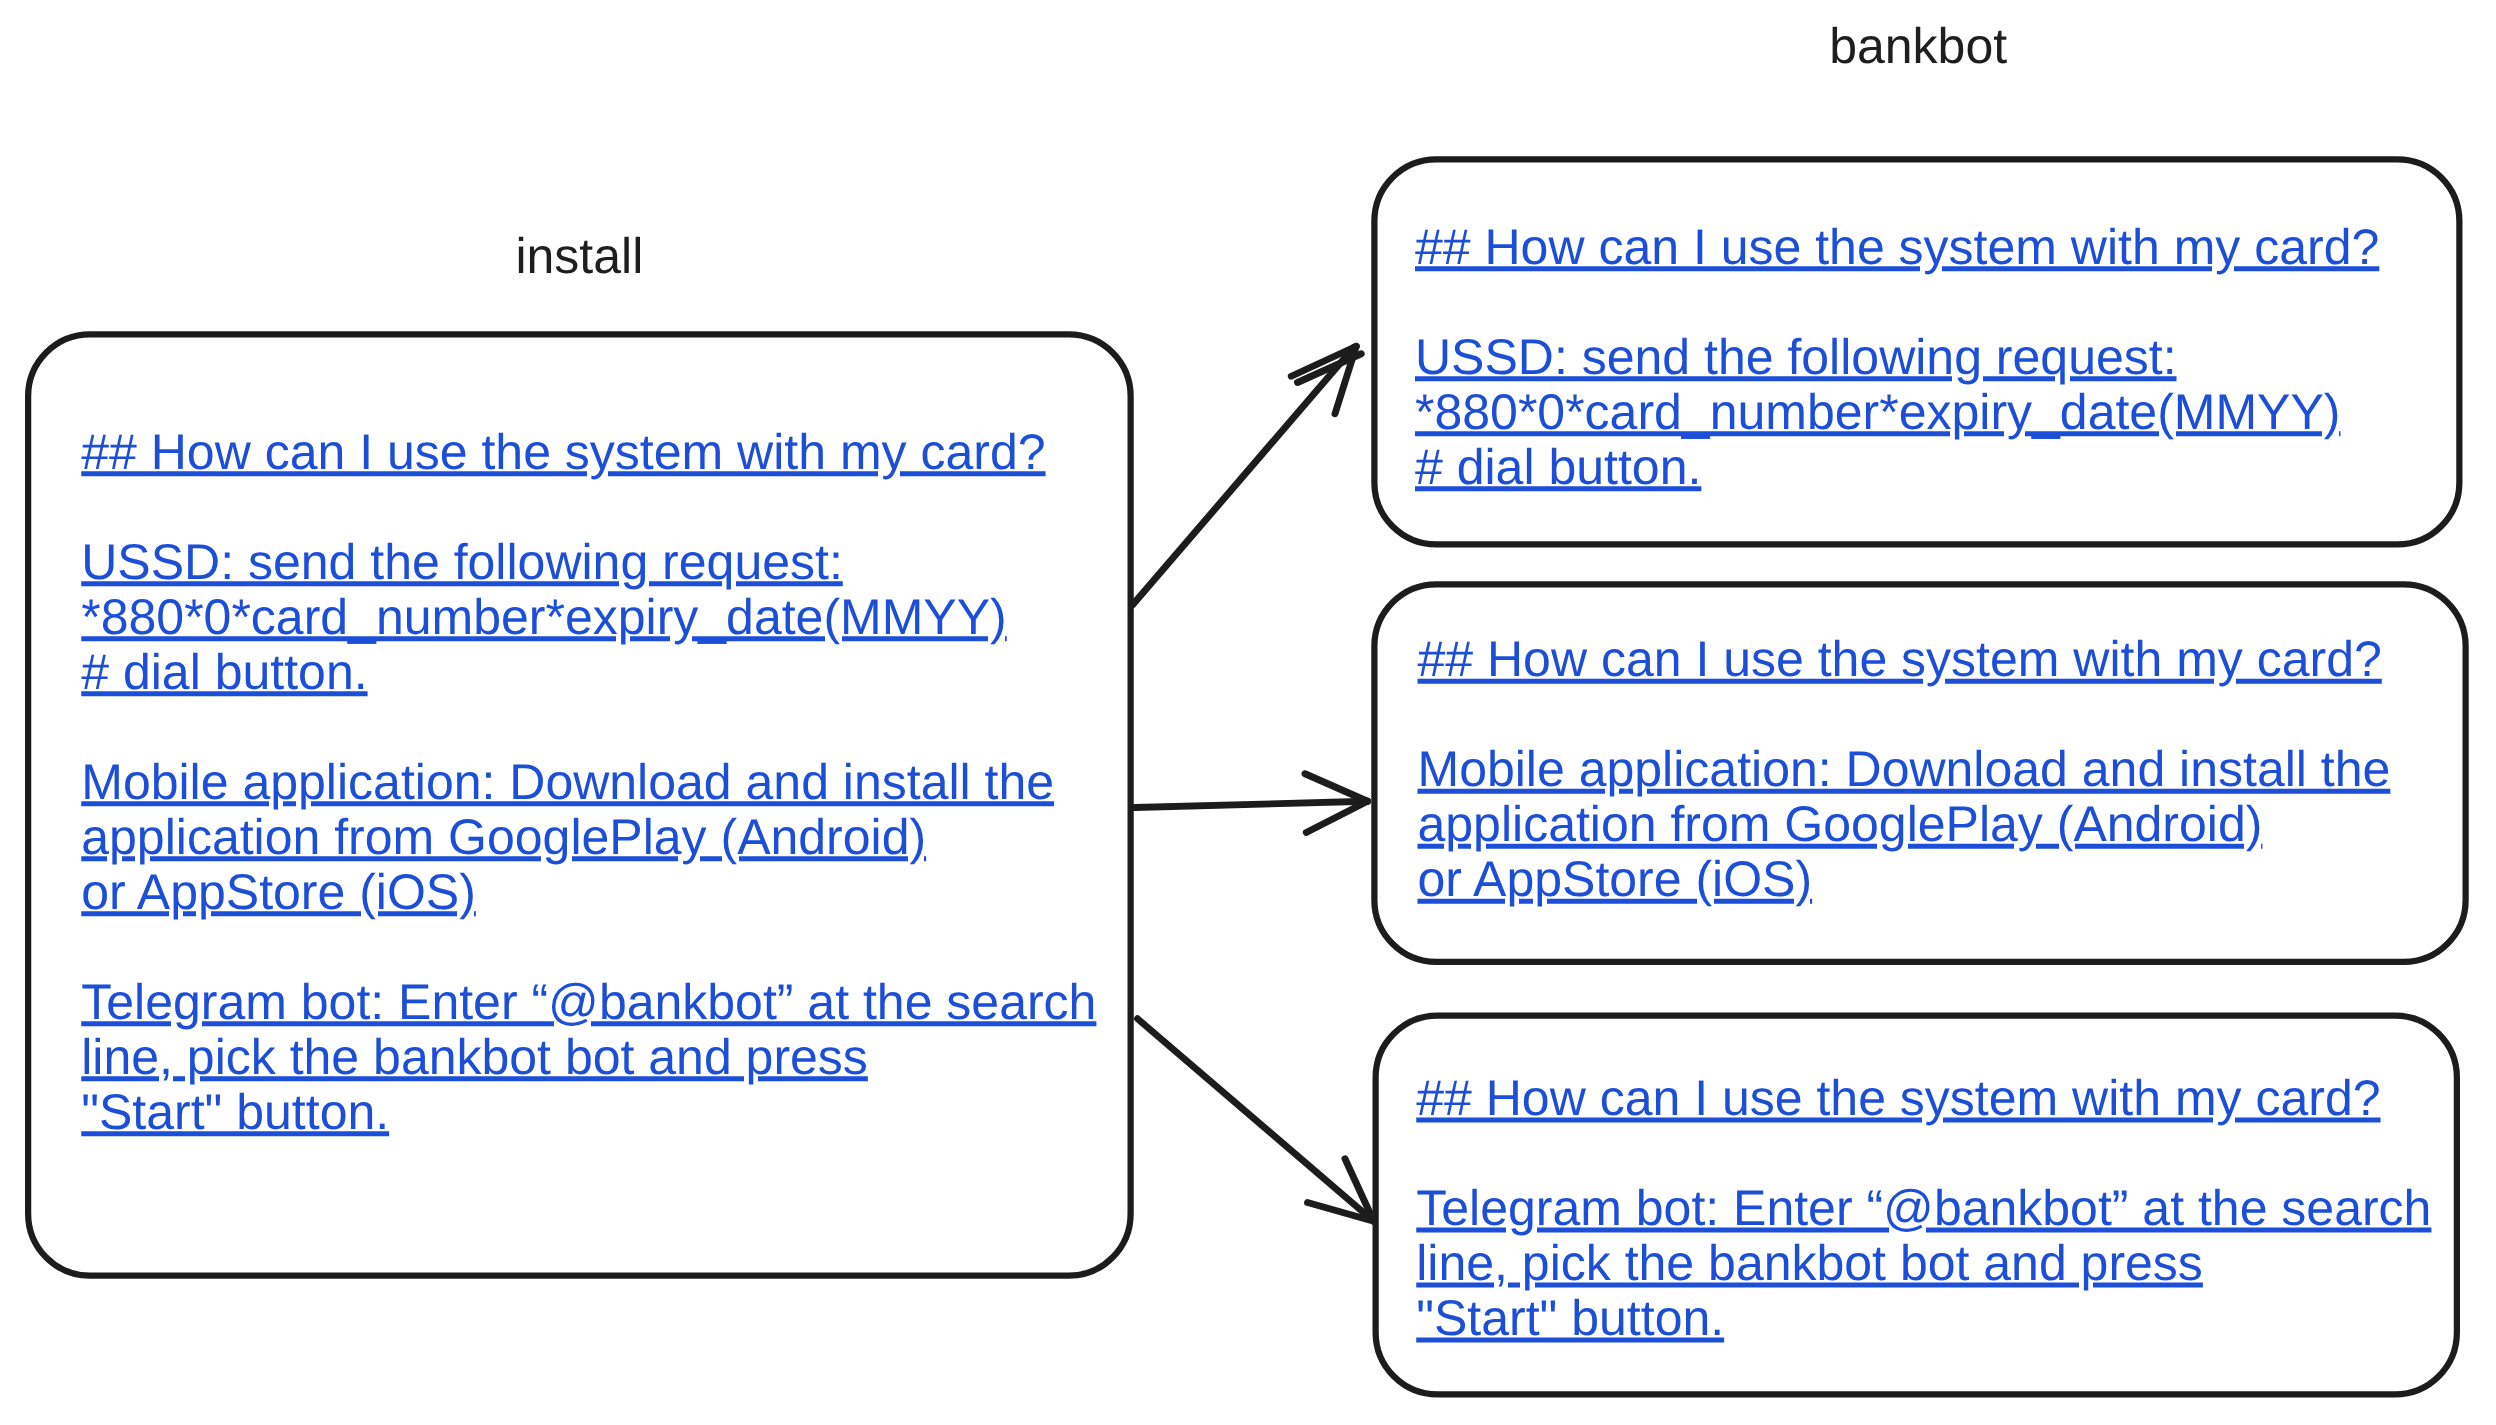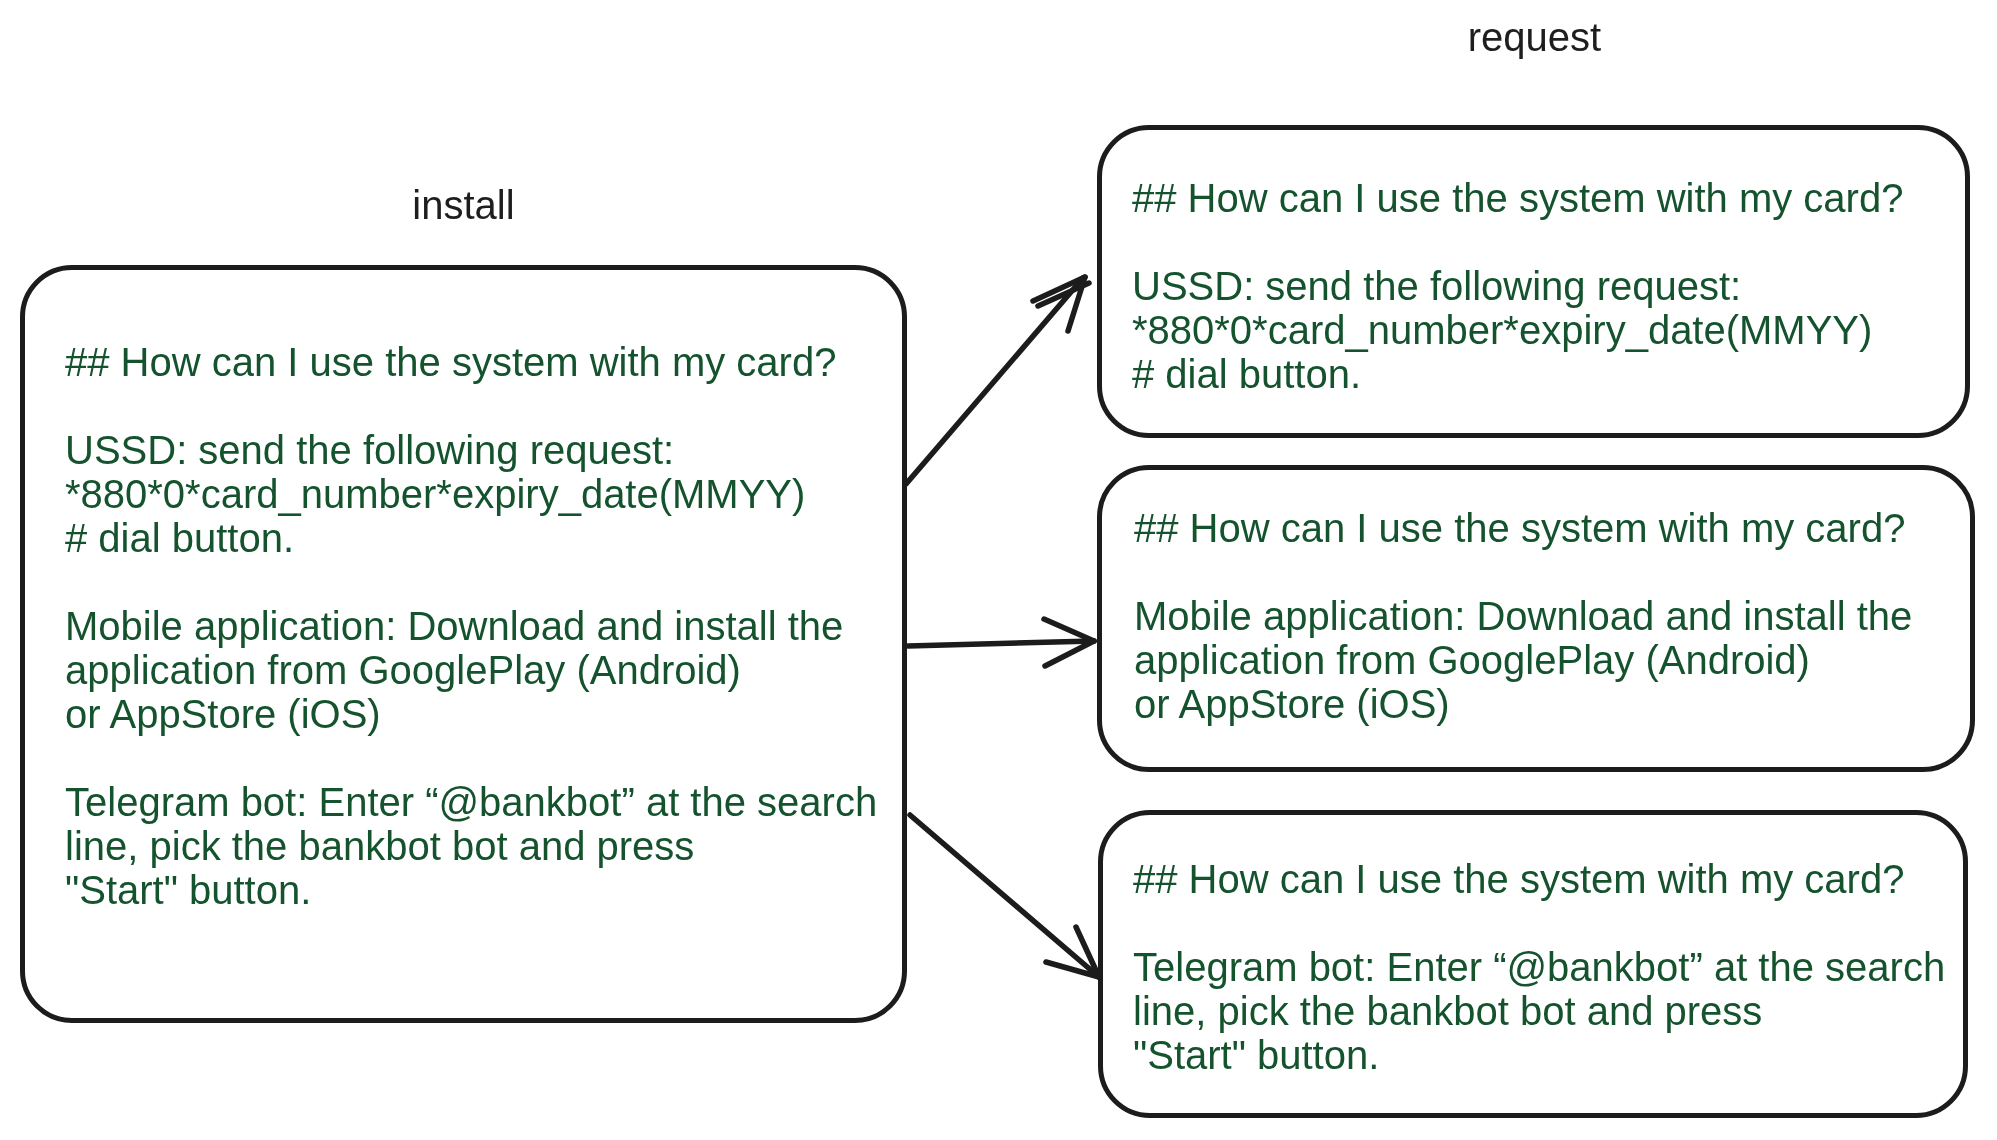--- a/index.html
+++ b/index.html
@@ -36,21 +36,22 @@
   #document-box { left: 20px;  top: 265px; width: 887px; height: 758px; }
   #chunk-box-1  { left: 1097px; top: 125px; width: 873px; height: 313px; }
   #chunk-box-2  { left: 1097px; top: 465px; width: 878px; height: 307px; }
   #chunk-box-3  { left: 1098px; top: 810px; width: 870px; height: 308px; }
 
   .box-text {
     position: absolute;
     font-size: 40px;
     line-height: 44px;
     white-space: pre;
-    color: #14532d;
+    color: #1d4ed8;
+    text-decoration: underline;
   }
   #document-text { left: 40px; top: 70px; }
   #chunk-text-1  { left: 30px; top: 46px; }
   #chunk-text-2  { left: 32px; top: 36px; }
   #chunk-text-3  { left: 30px; top: 42px; }
 
   #arrows-svg {
     position: absolute;
     left: 0; top: 0;
     width: 1997px;
@@ -65,21 +66,21 @@
     stroke-linejoin: round;
   }
 </style>
 </head>
 <body>
 
 <div id="canvas">
 
   <div id="label-document" class="col-label">install</div>
 
-  <div id="label-chunks" class="col-label">request</div>
+  <div id="label-chunks" class="col-label">bankbot</div>
 
   <div id="document-box" class="sketch-box">
     <div id="document-text" class="box-text">## How can I use the system with my card?
 
 USSD: send the following request:
 *880*0*card_number*expiry_date(MMYY)
 # dial button.
 
 Mobile application: Download and install the
 application from GooglePlay (Android)

